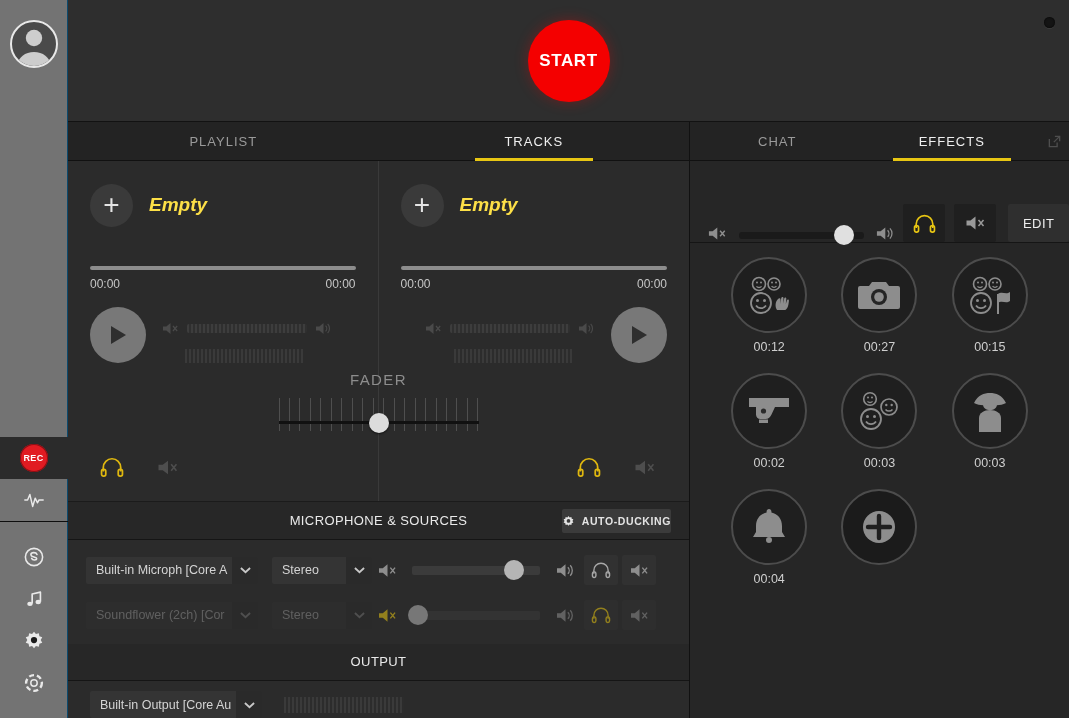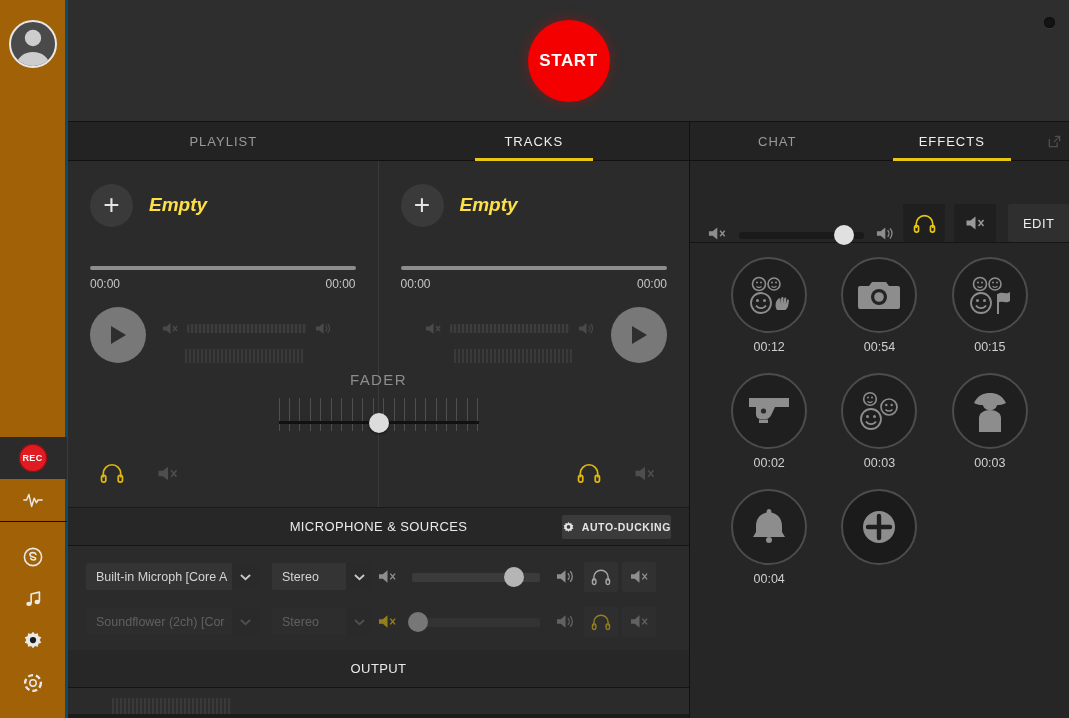--- a/index.html
+++ b/index.html
@@ -9,22 +9,22 @@
     font-family: "Liberation Sans", sans-serif;
     overflow: hidden;
     color: #dcdcdc;
     -webkit-font-smoothing: antialiased;
   }
   .app { position: relative; width: 1069px; height: 718px; display: flex; }
 
   
   .sidebar {
     width: 68px; height: 718px;
-    background: #a16207;
-    border-right: 3px solid #0c4a6e;
+    background: #737373;
+    border-right: 1px solid #0c4a6e;
     display: flex; flex-direction: column;
     align-items: center;
     flex: 0 0 68px;
     position: relative;
   }
   .avatar {
     width: 48px; height: 48px; border-radius: 50%;
     border: 2px solid #e8e8e8;
     margin-top: 20px;
     background: #4a4a4a;
@@ -579,20 +579,28 @@
                 <path d="M13 6l5 6M18 6l-5 6" stroke="#8e8e8e" stroke-width="1.5"></path>
               </svg>
             </div>
           </div>
         </div>
 
         <div class="section-head">
           <div class="title">OUTPUT</div>
         </div>
         <div class="out-area">
+          <div class="select dev">
+            <span class="lbl">Built-in Output [Core Au</span>
+            <span class="caret">
+              <svg width="11" height="8" viewBox="0 0 12 8">
+                  <path d="M1 1.8L6 6.4l5-4.6" fill="none" stroke="#c8c8c8" stroke-width="2"></path>
+                </svg>
+            </span>
+          </div>
           <div class="out-meter"></div>
         </div>
       </div>
 
       <div class="right-col">
         <div class="fx-toolbar">
           <svg width="19" height="17" viewBox="0 0 20 18">
             <path d="M1 6.5h4L10 2.5v13L5 11.5H1z" fill="#8e8e8e"></path>
             <path d="M13 6l5 6M18 6l-5 6" stroke="#8e8e8e" stroke-width="1.5"></path>
           </svg>
@@ -644,21 +652,21 @@
           </div>
 
           <div class="fx-cell">
             <div class="fx-circle">
               <svg width="42" height="36" viewBox="0 0 42 36">
                 <path d="M2 9h9l3-4h14l3 4h9a2 2 0 012 2v19a2 2 0 01-2 2H2a2 2 0 01-2-2V11a2 2 0 012-2z" fill="#8d8d8d"></path>
                 <circle cx="21" cy="20" r="8" fill="#242424"></circle>
                 <circle cx="21" cy="20" r="4.8" fill="#8d8d8d"></circle>
               </svg>
             </div>
-            <div class="fx-time">00:54</div>
+            <div class="fx-time">00:27</div>
           </div>
 
           <div class="fx-cell">
             <div class="fx-circle">
               <svg width="46" height="42" viewBox="0 0 46 42">
                 <circle cx="13" cy="10" r="6.5" fill="none" stroke="#8d8d8d" stroke-width="1.6"></circle>
                 <circle cx="11" cy="8.5" r="1" fill="#8d8d8d"></circle>
                   <circle cx="15" cy="8.5" r="1" fill="#8d8d8d"></circle>
                 <path d="M10.5 12.3a3.2 3.2 0 005 0" fill="none" stroke="#8d8d8d" stroke-width="1.3"></path>
                 <circle cx="28" cy="10" r="6" fill="none" stroke="#8d8d8d" stroke-width="1.6"></circle>

